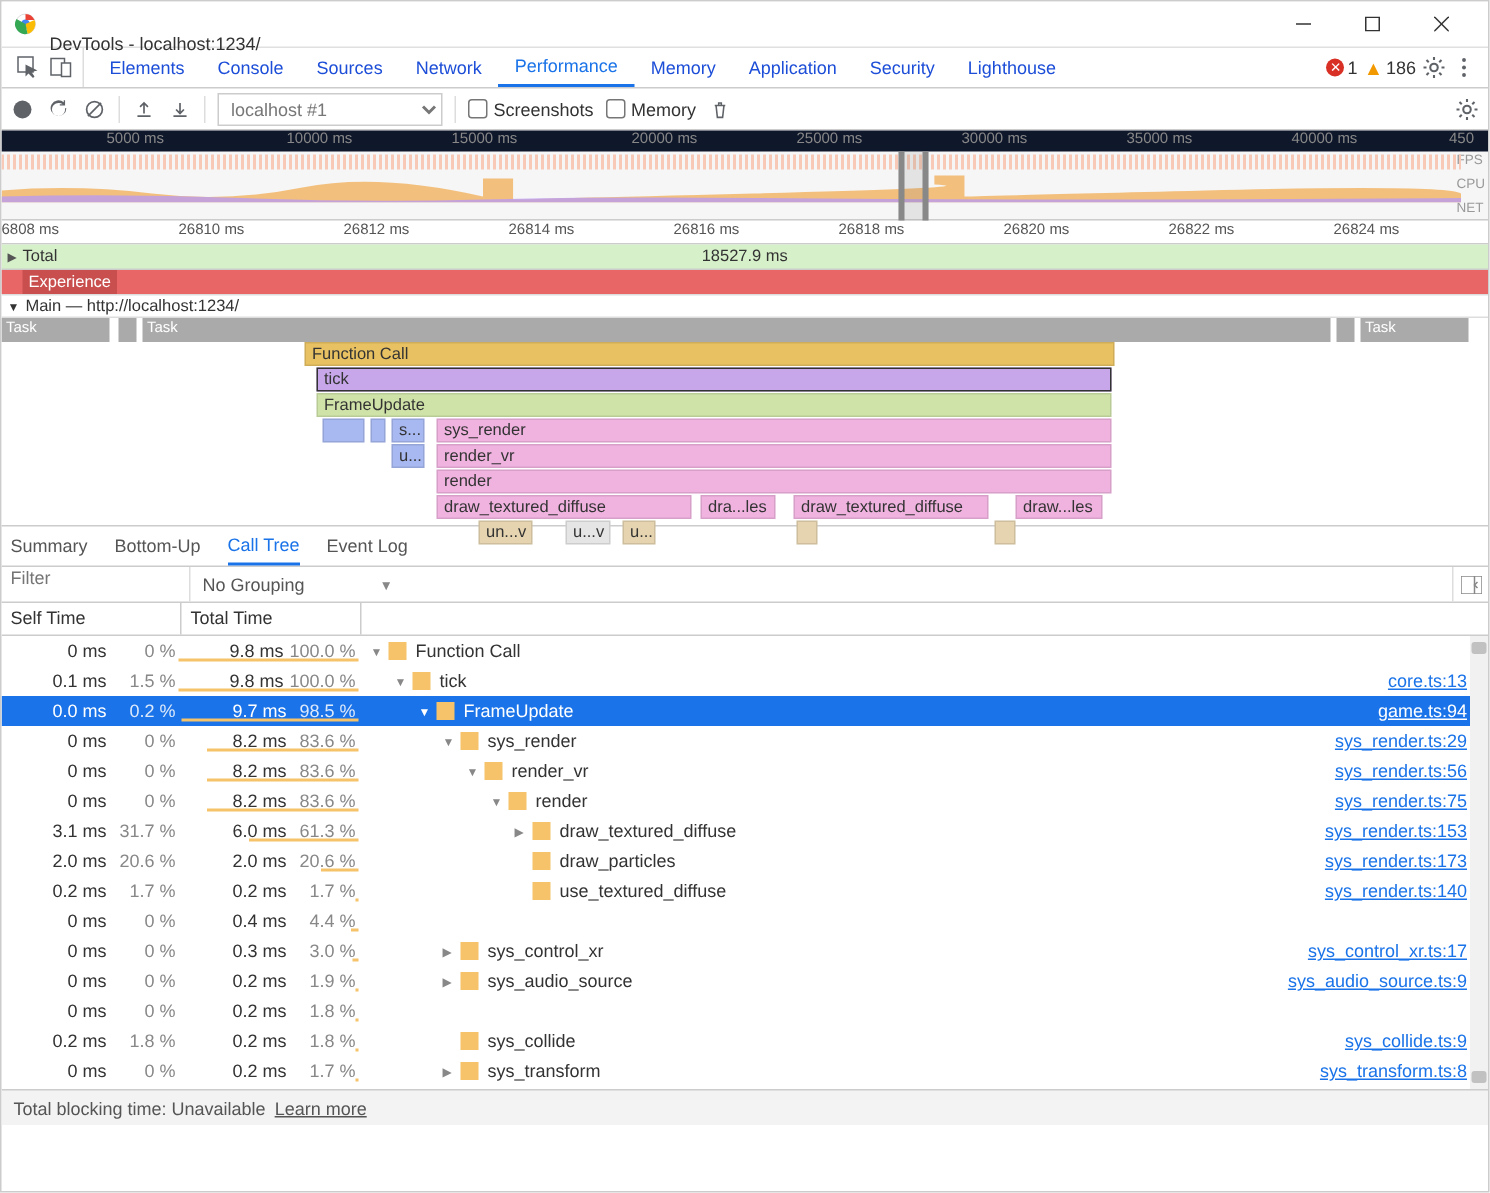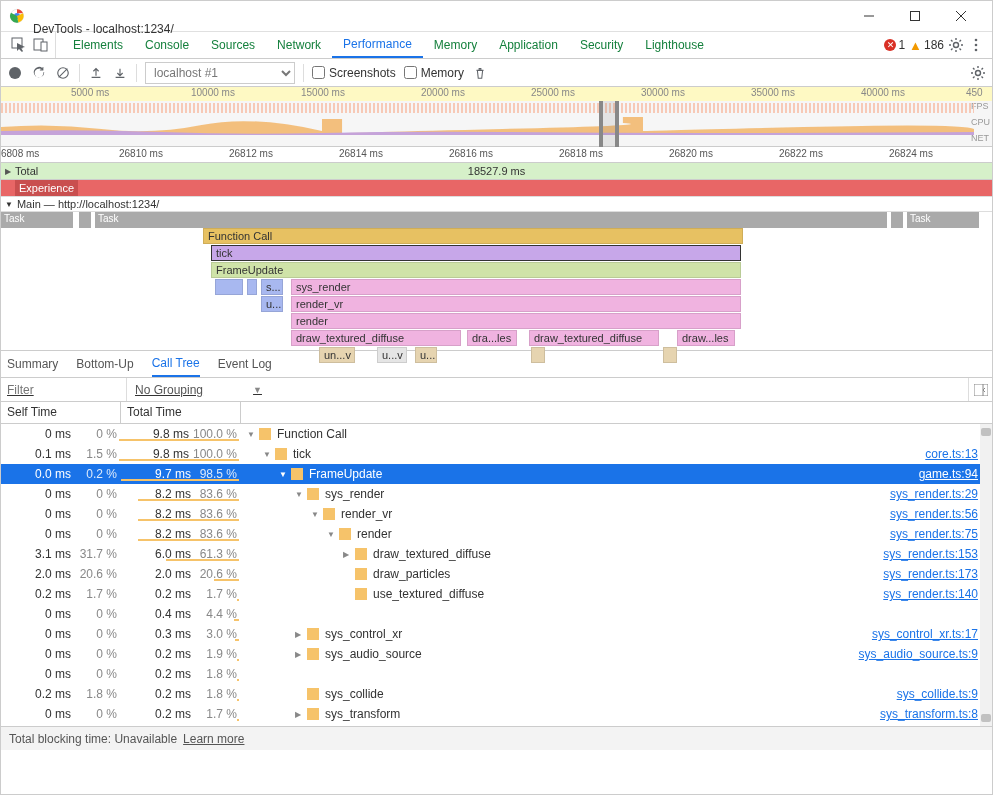--- a/index.html
+++ b/index.html
@@ -10,40 +10,40 @@
 .titlebar .chrome-logo { width: 16px; height: 16px; margin-right: 8px; position: relative; }
 .titlebar .chrome-logo svg { width: 16px; height: 16px; }
 .titlebar .title { flex: 1; font-size: 12px; color: #333; margin-top: 26px; }
 .titlebar .winbtns { display: flex; gap: 0; }
 .titlebar .winbtn { width: 46px; height: 31px; display: flex; align-items: center; justify-content: center; cursor: pointer; }
 
 
 .main-tabs-row { height: 27px; border-bottom: 1px solid #ccc; display: flex; align-items: center; padding: 0 4px; }
 .main-tabs-row .pick-icons { display: flex; gap: 6px; padding: 0 6px; border-right: 1px solid #ddd; height: 100%; align-items: center; }
 .main-tabs { display: flex; height: 100%; align-items: stretch; margin-left: 6px; }
-.main-tab { padding: 0 11px; display: flex; align-items: center; color: #15803d; cursor: pointer; font-size: 12px; }
+.main-tab { padding: 0 11px; display: flex; align-items: center; color: #1d4ed8; cursor: pointer; font-size: 12px; }
 .main-tab.active { color: #1a73e8; border-bottom: 2px solid #1a73e8; }
 .spacer { flex: 1; }
 .status-icons { display: flex; align-items: center; gap: 4px; padding-right: 4px; }
 .err-badge { display: flex; align-items: center; gap: 2px; }
 .err-circle { width: 12px; height: 12px; border-radius: 50%; background: #d93025; color: #fff; font-size: 9px; display: flex; align-items: center; justify-content: center; }
 .warn-triangle { color: #f29900; font-size: 13px; }
 .gear { width: 16px; height: 16px; cursor: pointer; color: #5f6368; }
 
 
 .perf-toolbar { height: 28px; border-bottom: 1px solid #ccc; display: flex; align-items: center; padding: 0 6px; gap: 8px; }
 .perf-toolbar .divider { width: 1px; height: 18px; background: #ddd; }
 .perf-toolbar .icon { width: 16px; height: 16px; cursor: pointer; display: flex; align-items: center; justify-content: center; color: #5f6368; }
 .rec-dot { width: 12px; height: 12px; border-radius: 50%; background: #5f6368; }
 .perf-toolbar select { border: 1px solid #ccc; font-size: 12px; padding: 2px 4px; min-width: 150px; background: #fff; color: #777; }
 .chk { display: flex; align-items: center; gap: 4px; }
 
 
 .overview { height: 60px; border-bottom: 1px solid #ccc; position: relative; background: #f6f6f6; }
-.overview .time-ruler { height: 14px; display: flex; font-size: 10px; color: #888; position: relative; background: #fef9c3; padding-left: 37px; }
+.overview .time-ruler { height: 14px; display: flex; font-size: 10px; color: #888; position: relative; background: #0f172a; padding-left: 37px; }
 .overview .time-ruler span { position: absolute; top: 0; }
 .overview .tracks { position: relative; height: 46px; }
 .overview .labels { position: absolute; right: 2px; top: 0; font-size: 9px; color: #999; }
 .overview .fps-band { position: absolute; top: 2px; left: 0; right: 18px; height: 10px; }
 .overview .cpu-band { position: absolute; top: 14px; left: 0; right: 18px; height: 20px; }
 .overview .sel-window { position: absolute; top: 0; bottom: 0; background: rgba(120,120,120,0.15); border-left: 4px solid #888; border-right: 4px solid #888; }
 
 
 .flame-ruler { height: 16px; border-bottom: 1px solid #ccc; position: relative; font-size: 10px; color: #555; }
 .flame-ruler span { position: absolute; top: 1px; }
@@ -64,21 +64,21 @@
 .flame-area { position: relative; background: #fff; }
 .flame-row { height: 17px; position: relative; }
 .flame-block { position: absolute; height: 16px; font-size: 11px; padding: 1px 4px; overflow: hidden; white-space: nowrap; border: 1px solid rgba(0,0,0,0.1); }
 
 
 .summary-tabs { height: 28px; border-top: 1px solid #ccc; border-bottom: 1px solid #ccc; display: flex; align-items: stretch; padding: 0 6px; gap: 18px; }
 .sum-tab { display: flex; align-items: center; font-size: 12px; color: #555; cursor: pointer; }
 .sum-tab.active { color: #1a73e8; border-bottom: 2px solid #1a73e8; }
 
 
-.filter-row { height: 24px; border-bottom: 1px solid #ccc; display: flex; align-items: center; text-decoration: underline; }
+.filter-row { height: 24px; border-bottom: 1px solid #ccc; display: flex; align-items: flex-start; }
 .filter-row input { border: none; padding: 0 6px; font-size: 12px; width: 125px; outline: none; background: transparent; }
 .filter-row .grouping { border-left: 1px solid #ddd; padding: 0 8px; height: 100%; display: flex; align-items: center; color: #555; cursor: pointer; }
 .filter-row .grouping .tri { margin-left: 50px; color: #888; font-size: 9px; }
 .filter-row .rightbtn { margin-left: auto; border-left: 1px solid #ddd; width: 24px; height: 100%; display: flex; align-items: center; justify-content: center; cursor: pointer; }
 
 
 .tree-header { height: 22px; border-bottom: 1px solid #ccc; display: flex; font-size: 12px; background: #fff; }
 .tree-header .col { padding: 3px 6px; border-right: 1px solid #ccc; }
 .col-self { width: 120px; }
 .col-total { width: 120px; }

